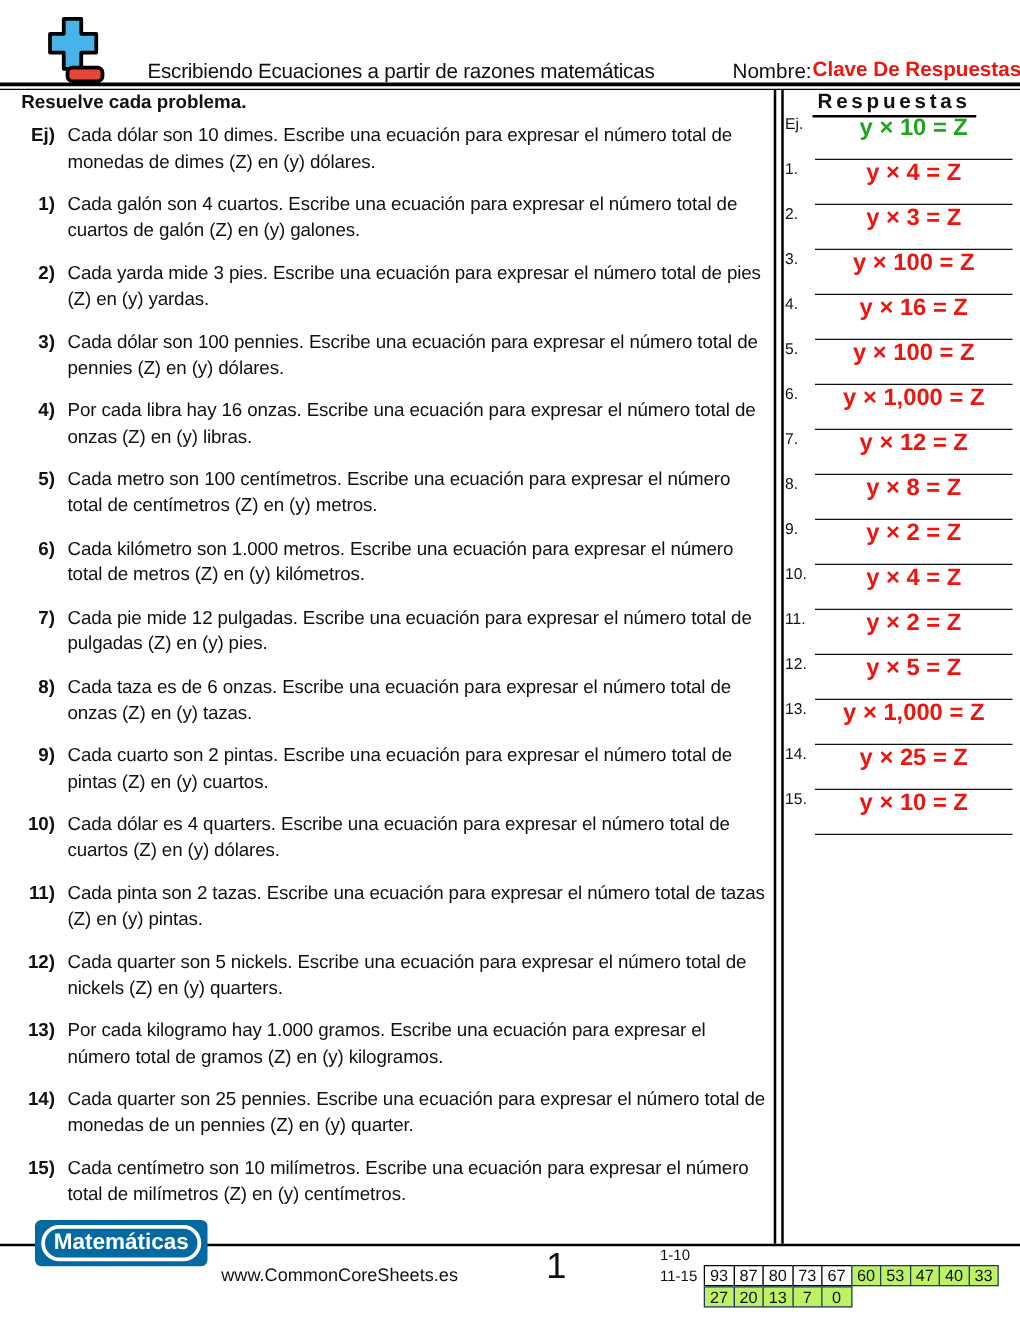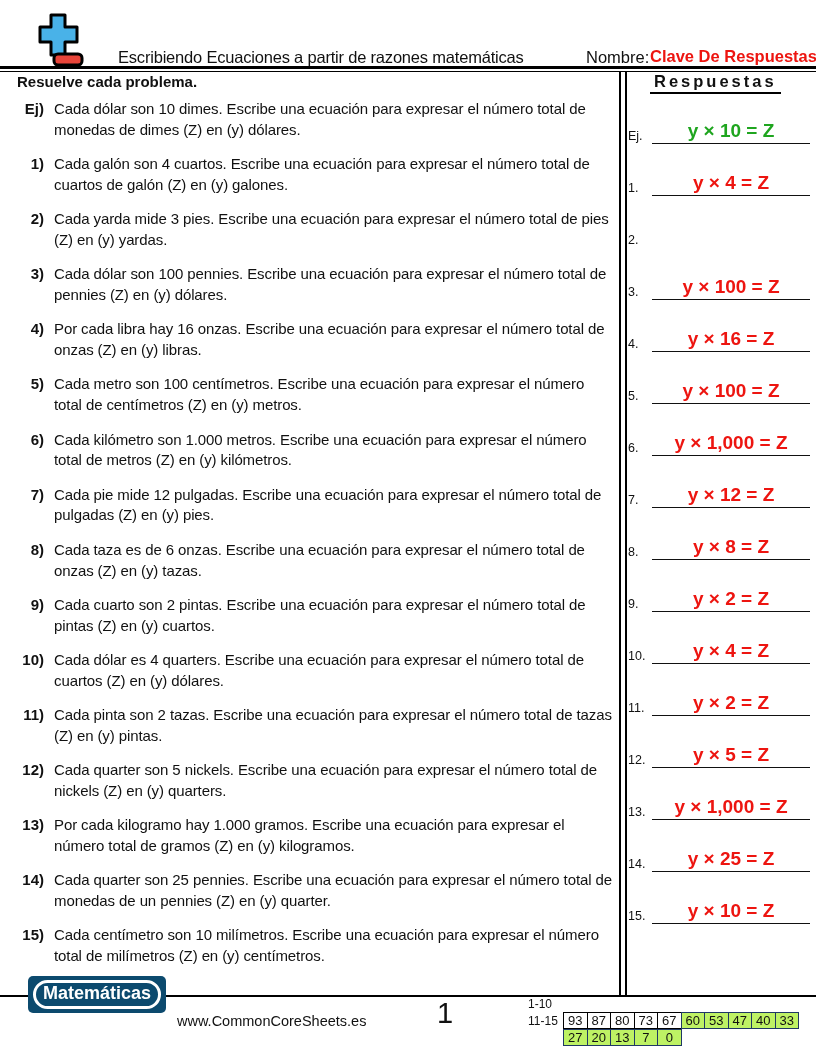--- a/index.html
+++ b/index.html
@@ -56,39 +56,39 @@
   .problem-num {
     flex: 0 0 38px; text-align: right; padding-right: 10px;
     font-size: 15px; font-weight: bold; line-height: 20.8px;
   }
   .problem-text {
     flex: 1; font-size: 15px; line-height: 20.8px; letter-spacing: -0.1px;
   }
 
   
   .answers-list { position: absolute; left: 628px; top: 92px; width: 186px; }
-  .answer-row { display: flex; align-items: flex-end; height: 52px; }
+  .answer-row { display: flex; height: 36px; }
   .answer-num {
     flex: 0 0 24px; font-size: 12.5px; color: #111;
     padding-bottom: 1px;
   }
   .answer-line {
     flex: 1; border-bottom: 1.8px solid #111; text-align: center;
     margin-right: 4px; padding-bottom: 1px;
   }
   .answer-value { font-size: 19px; font-weight: bold; white-space: nowrap; }
 
   
   .footer-rule {
     position: absolute; left: 0; top: 995px; width: 816px; height: 0;
     border-top: 2px solid #000;
   }
   .brand-box {
     position: absolute; left: 28px; top: 976px;
-    background: #0c4a6e; border-radius: 5px; padding: 4px 5px;
+    background: #0369a1; border-radius: 5px; padding: 4px 5px;
   }
   .brand-pill {
     border: 3px solid #fff; border-radius: 16px;
     color: #fff; font-weight: bold; font-size: 18px;
     padding: 0px 7px 2px 7px; display: inline-block; white-space: nowrap;
   }
   .footer-url {
     position: absolute; left: 177px; top: 1013px;
     font-size: 14.5px; color: #111;
   }
@@ -223,20 +223,23 @@
 
   <div class="answer-row">
     <span class="answer-num">1.</span>
     <span class="answer-line">
       <span class="answer-value" style="color: rgb(237, 21, 16);">y × 4 = Z</span>
     </span>
   </div>
 
   <div class="answer-row">
     <span class="answer-num">2.</span>
+    <span class="answer-line">
+      <span class="answer-value" style="color: rgb(237, 21, 16);">y × 3 = Z</span>
+    </span>
   </div>
 
   <div class="answer-row">
     <span class="answer-num">3.</span>
     <span class="answer-line">
       <span class="answer-value" style="color: rgb(237, 21, 16);">y × 100 = Z</span>
     </span>
   </div>
 
   <div class="answer-row">

